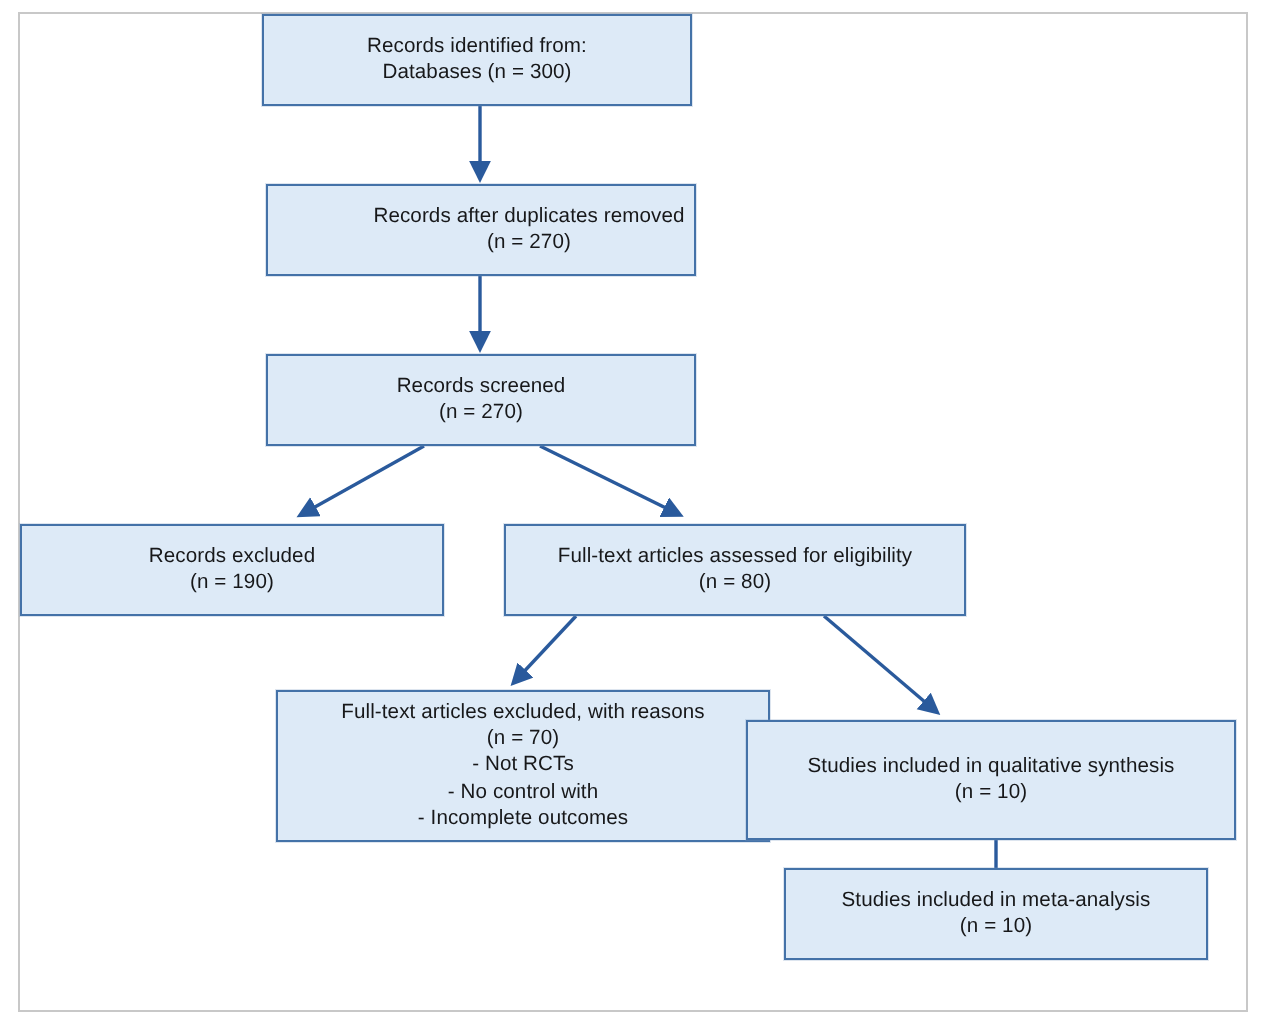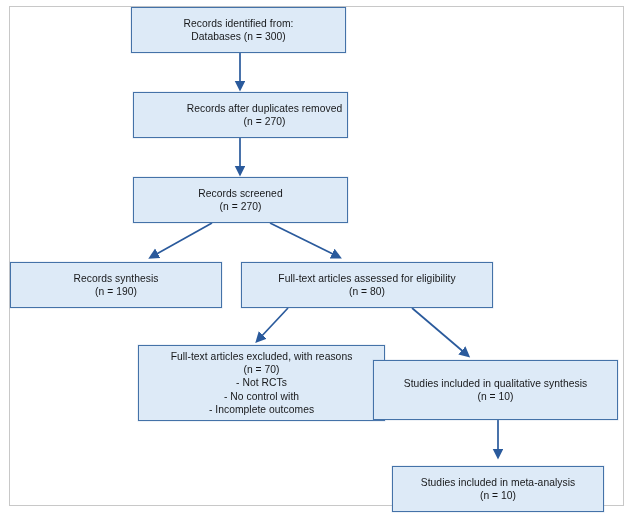--- a/index.html
+++ b/index.html
@@ -88,40 +88,40 @@
     <span class="line">Records after duplicates removed</span>
     <span class="line">(n = 270)</span>
   </div>
 
   <div class="node" style="left:133px; top:177px; width:215px; height:46px;align-items:center;">
     <span class="line">Records screened</span>
     <span class="line">(n = 270)</span>
   </div>
 
   <div class="node" style="left:10px; top:262px; width:212px; height:46px;">
-    <span class="line">Records synthesis</span>
+    <span class="line">Records excluded</span>
     <span class="line">(n = 190)</span>
   </div>
 
-  <div class="node" style="left:241px; top:262px; width:252px; height:46px;">
+  <div class="node" style="left:252px; top:262px; width:231px; height:46px;">
     <span class="line">Full-text articles assessed for eligibility</span>
     <span class="line">(n = 80)</span>
   </div>
 
   <div class="node" style="left:106px; top:345px; width:247px; height:76px;margin-left:32px;">
     <span class="line">Full-text articles excluded, with reasons</span>
     <span class="line">(n = 70)</span>
     <span class="line">- Not RCTs</span>
     <span class="line">- No control with</span>
     <span class="line">- Incomplete outcomes</span>
   </div>
 
   <div class="node" style="left:373px; top:360px; width:245px; height:60px;">
     <span class="line">Studies included in qualitative synthesis</span>
     <span class="line">(n = 10)</span>
   </div>
 
-  <div class="node" style="left:392px; top:434px; width:212px; height:46px;margin-top:32px;">
+  <div class="node" style="left:392px; top:434px; width:212px; height:46px;">
     <span class="line">Studies included in meta-analysis</span>
     <span class="line">(n = 10)</span>
   </div>
 
 </div>
 
 </body></html>

